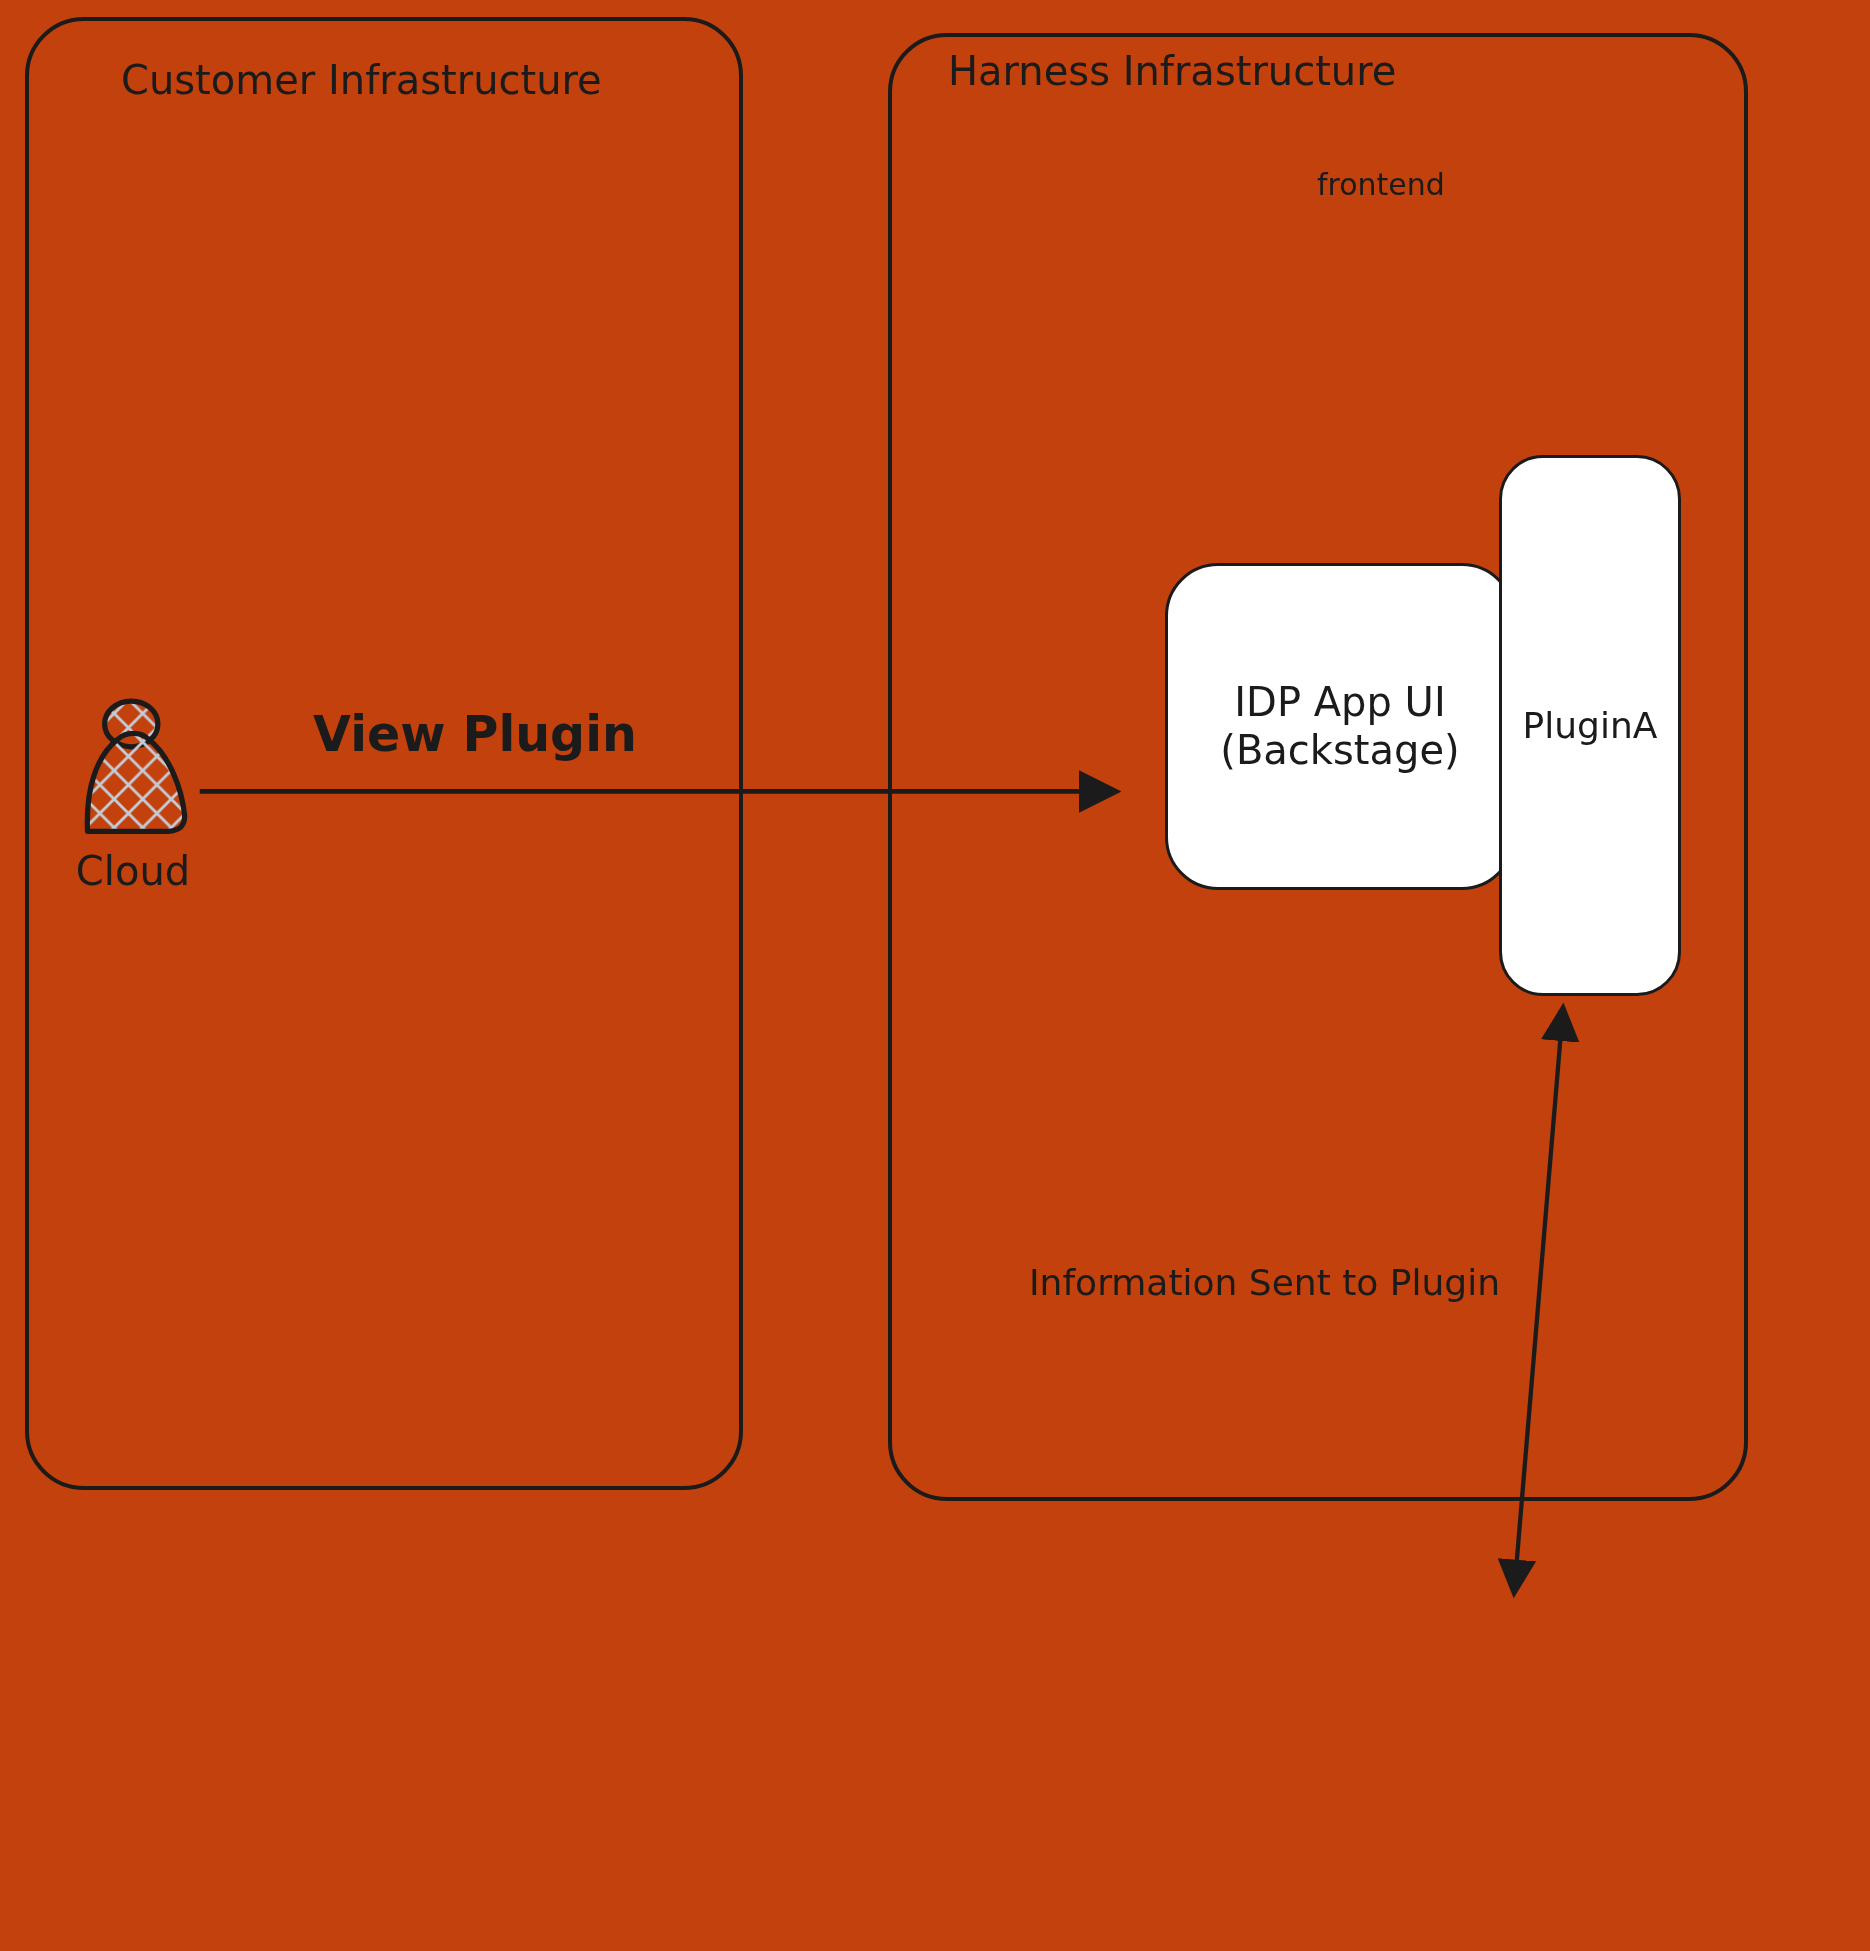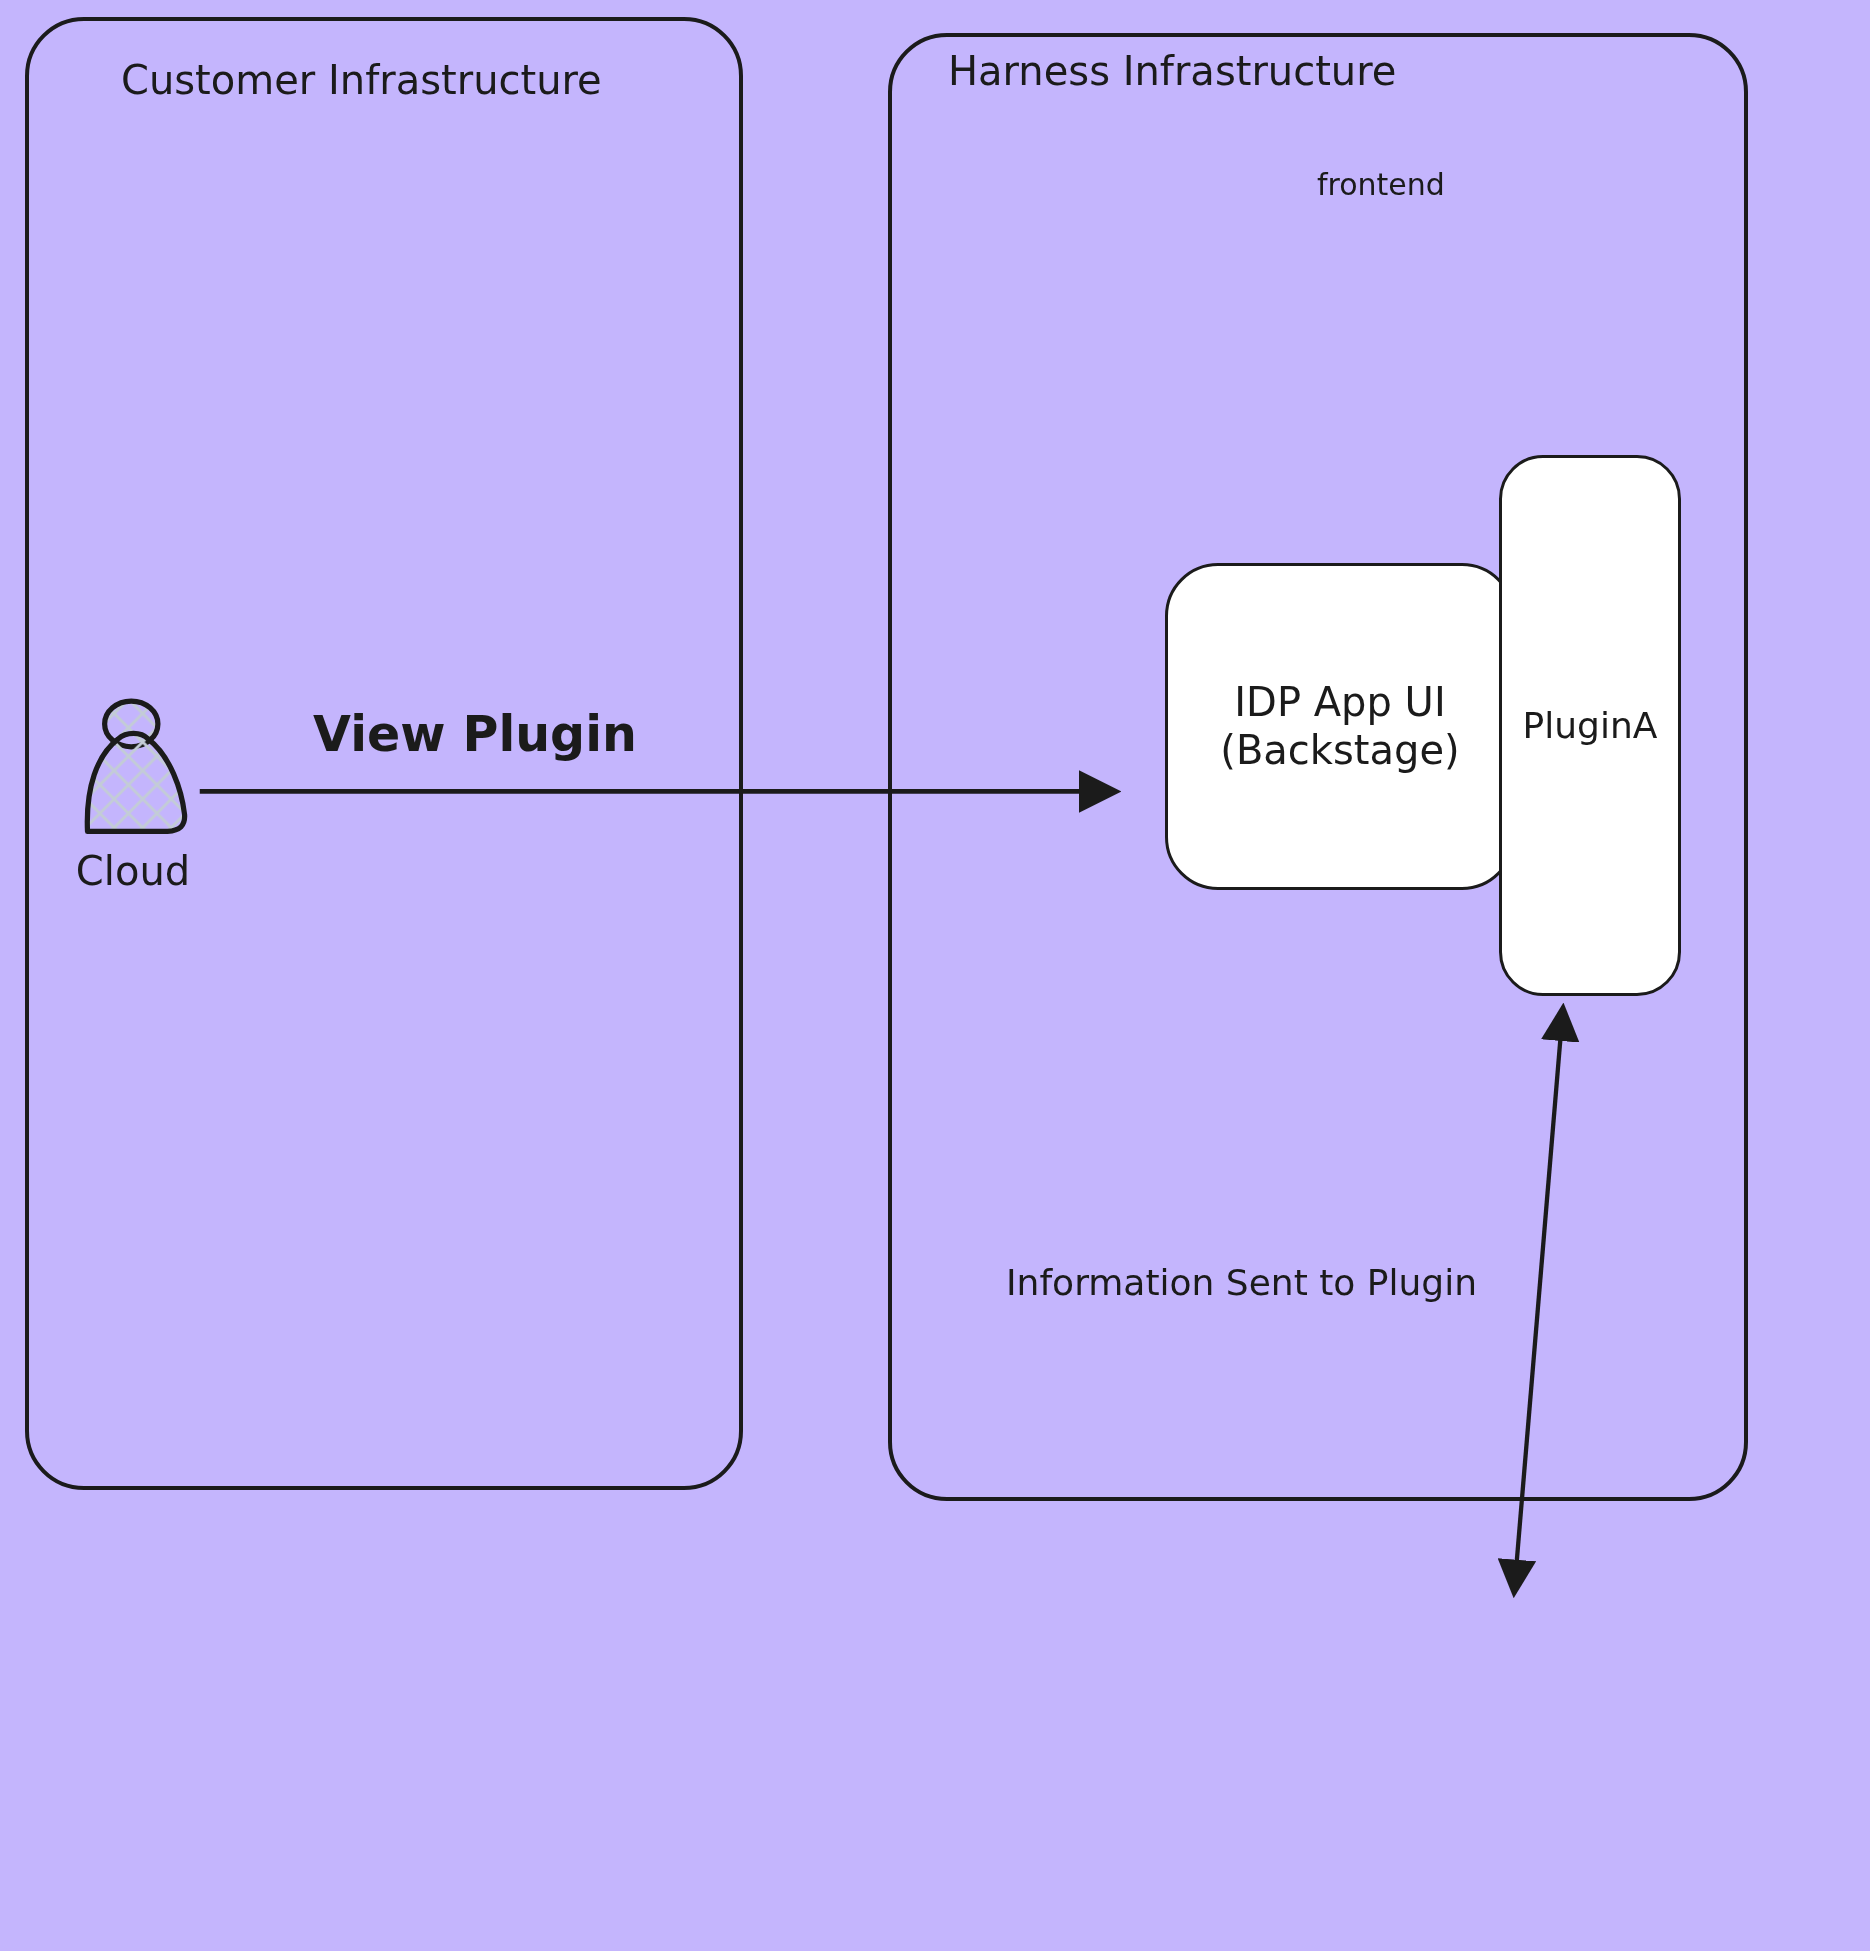--- a/index.html
+++ b/index.html
@@ -1,19 +1,19 @@
 <!DOCTYPE html>
 <html style="font-size:15px"><head>
 <meta charset="utf-8">
 <style>
   html,body{margin:0;padding:0;background:#ffffff;}
   .canvas{
     position:relative;
     width:1871px;height:1952px;
-    background:#c4b5fd;
+    background:#c2410c;
     font-family:"DejaVu Sans", sans-serif;
     color:#1b1b1b;
     overflow:hidden;
   }
   .group-box{
     position:absolute;
     border:4.3px solid #1b1b1b;
     border-radius:59px;
     background:transparent;
   }
@@ -32,21 +32,21 @@
   #idp-node{left:1125px;top:563px;width:344px;height:321px;border-radius:53px;font-size:40px;line-height:1.18;margin-left:40px;}
   #plugin-node{left:1467px;top:455px;width:176px;height:535px;border-radius:44px;font-size:36px;margin-left:32px;}
   #cloud-node{left:1279px;top:1607px;width:458px;height:328px;border-radius:44px;border-width:4.3px;font-size:42px;}
 
   .label{position:absolute;white-space:nowrap;z-index:6;}
   #customer-title{left:121px;top:57px;font-size:40px;}
   #harness-title{left:937px;top:48px;font-size:40px;margin-left:11px;}
   #frontend-label{left:1317px;top:167px;font-size:30px;}
   #view-plugin-label{left:285px;top:706px;width:380px;text-align:center;font-size:49px;font-weight:bold;}
   #user-label{left:74px;top:848px;width:118px;text-align:center;font-size:40px;}
-  #info-label{right:394px;top:1250px;text-align:center;font-size:36px;line-height:65px;}
+  #info-label{right:371px;top:1250px;text-align:center;font-size:36px;line-height:65px;}
 
   .overlay{
     position:absolute;left:0;top:0;width:1871px;height:1952px;
     z-index:5;pointer-events:none;
   }
 </style>
 </head>
 <body>
 
 <div class="canvas">

